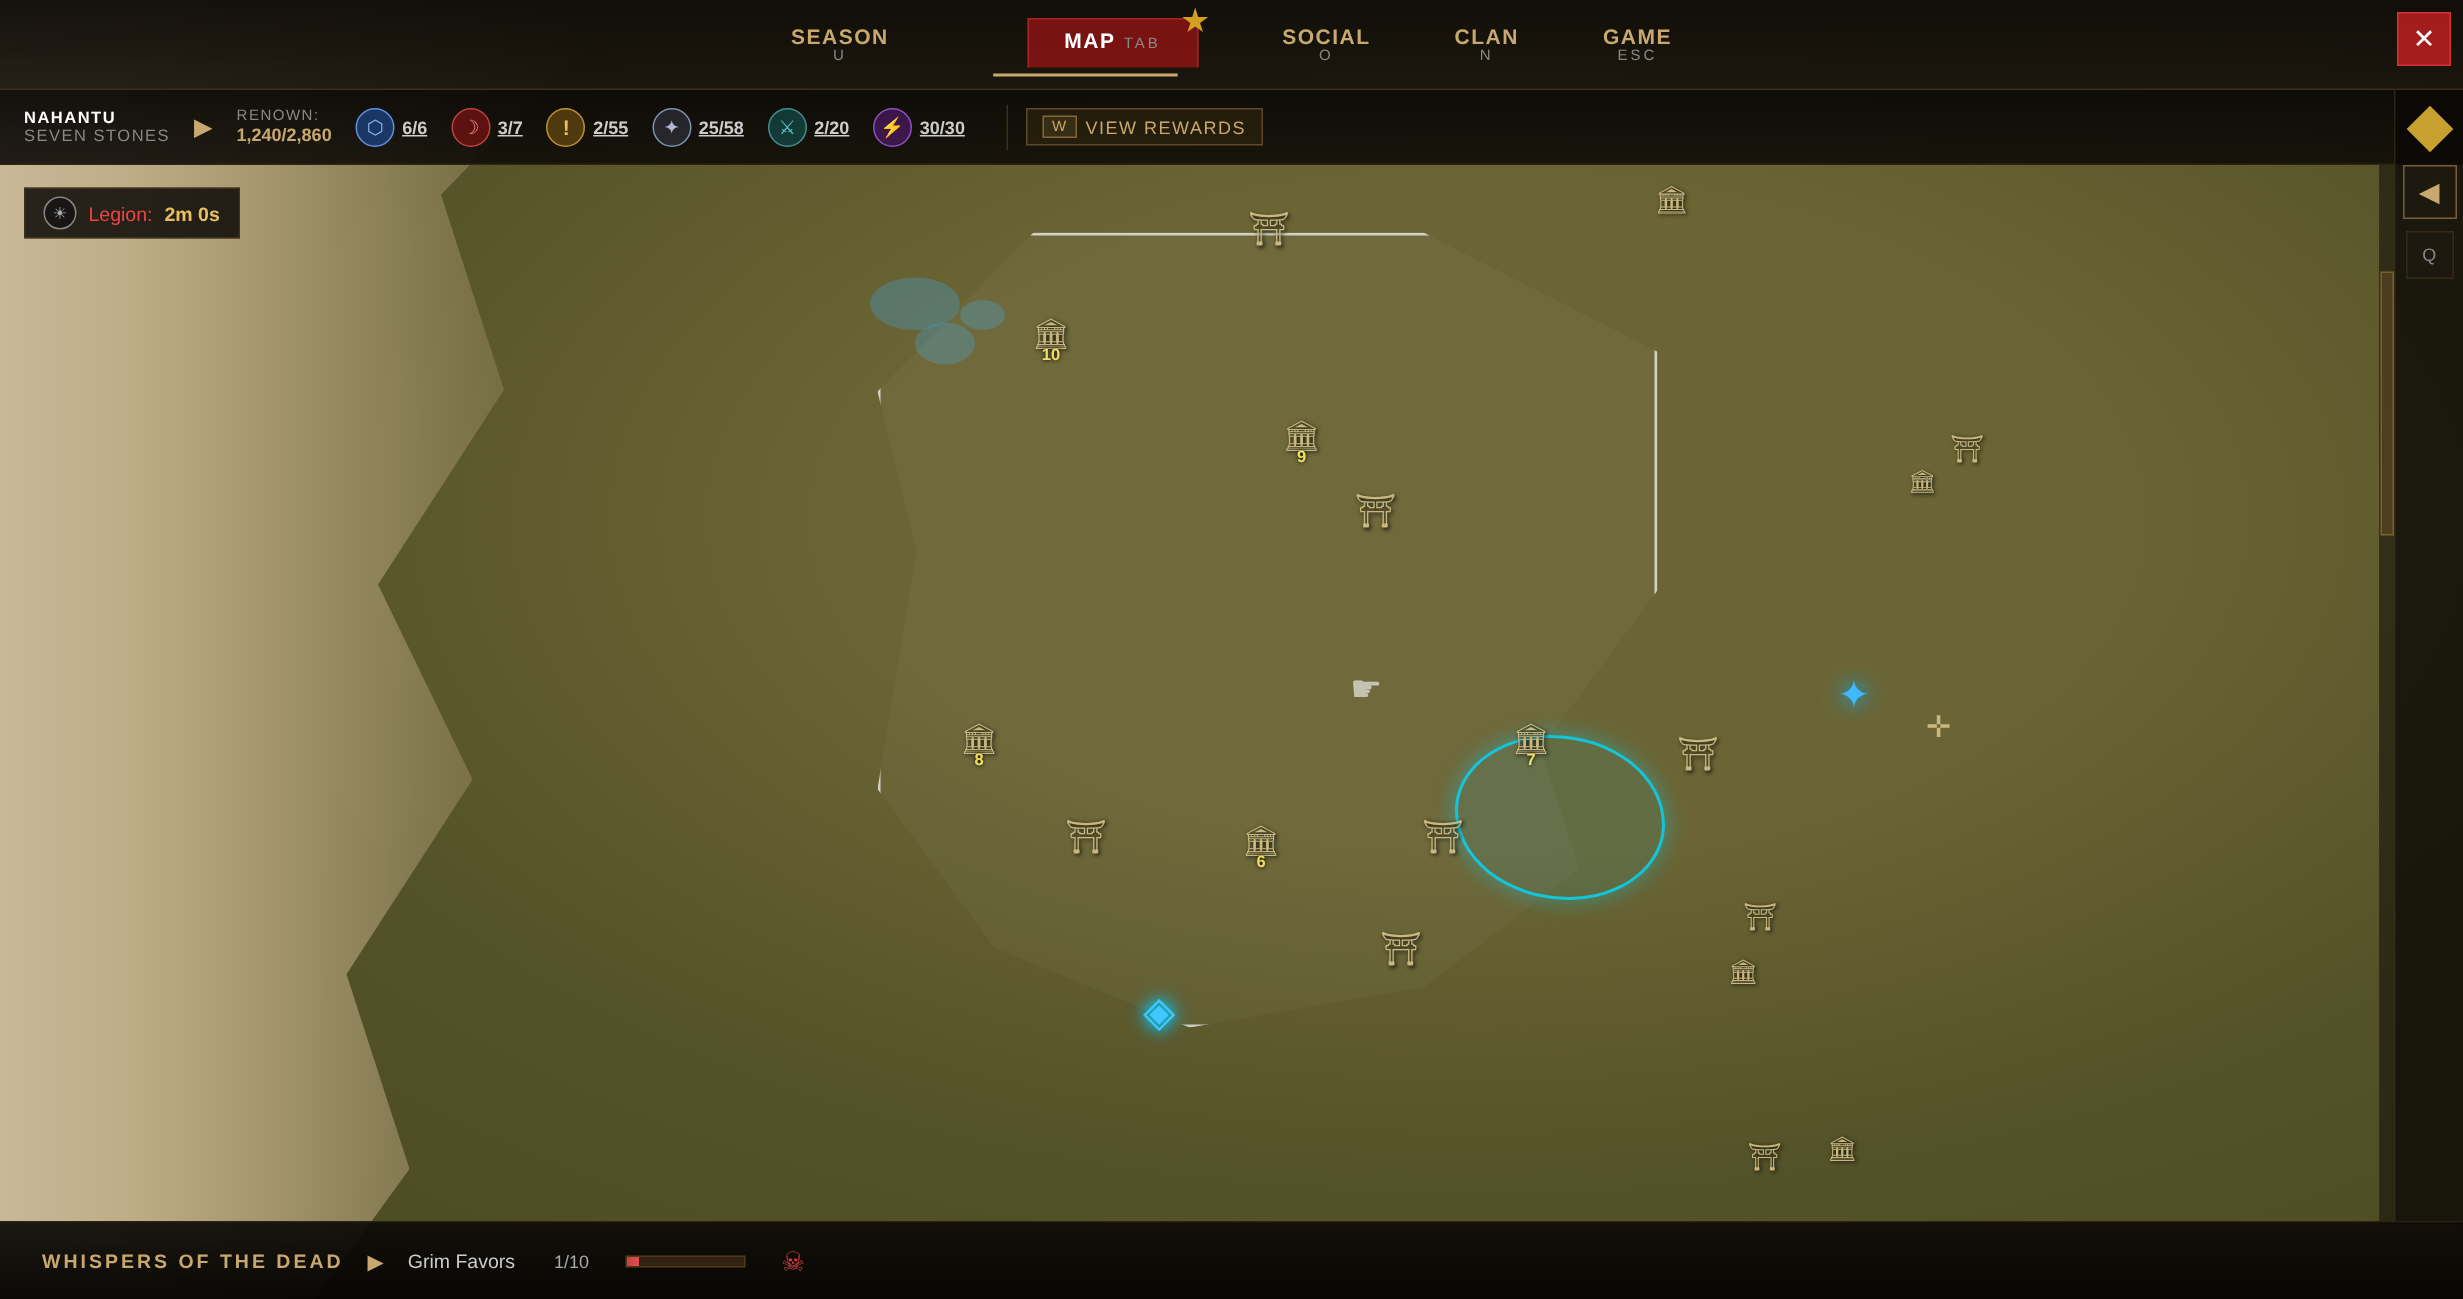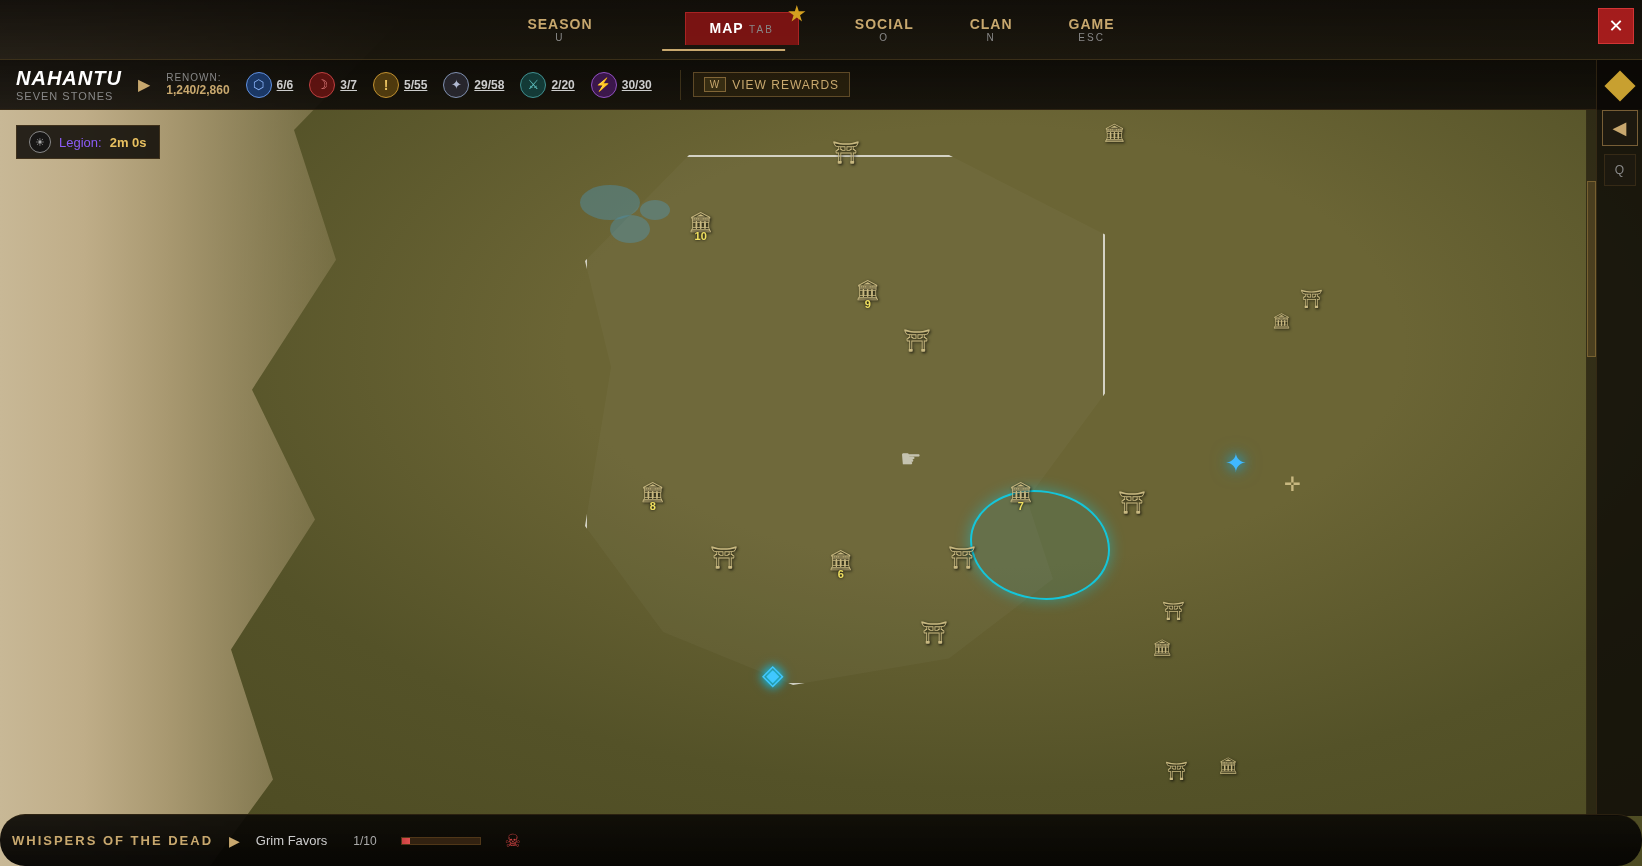--- a/index.html
+++ b/index.html
@@ -179,26 +179,25 @@
       border-bottom: 1px solid rgba(80,60,30,0.5);
     }
 
     .location-name-block {
       display: flex;
       flex-direction: column;
       margin-right: 16px;
     }
 
     .location-name {
-      font-size: 20px;
+      font-size: 11px;
       color: #fff;
       font-weight: bold;
       letter-spacing: 1px;
       text-transform: uppercase;
-      font-style: italic;
     }
 
     .location-sub {
       font-size: 11px;
       color: #888;
       text-transform: uppercase;
       letter-spacing: 1px;
     }
 
     .location-arrow {
@@ -302,21 +301,21 @@
       border-radius: 50%;
       background: rgba(20, 20, 20, 0.8);
       border: 1px solid #888;
       display: flex; align-items: center; justify-content: center;
       font-size: 11px;
       color: #aaa;
     }
 
     .legion-text {
       font-size: 13px;
-      color: #8b5cf6;
+      color: #ef4444;
     }
 
     .legion-time {
       color: #e8c060;
       font-weight: bold;
     }
 
     
     .map-marker {
       position: absolute;
@@ -394,24 +393,23 @@
 
     
     #bottom-bar {
       position: absolute;
       bottom: 0; left: 0; right: 0;
       height: 52px;
       background: linear-gradient(to top, rgba(5,4,2,0.97) 0%, rgba(12,10,6,0.92) 100%);
       border-top: 1px solid rgba(80,60,30,0.5);
       display: flex;
       align-items: center;
-      padding: 0 12px;
+      padding: 0 28px;
       z-index: 100;
       gap: 16px;
-      border-radius: 25px;
     }
 
     .quest-title {
       font-size: 13px;
       color: #c8a86e;
       font-weight: bold;
       text-transform: uppercase;
       letter-spacing: 2px;
     }
 
@@ -540,26 +538,26 @@
     <span class="stat-value">6/6</span>
   </div>
 
   <div class="stat-group">
     <div class="stat-icon red">☽</div>
     <span class="stat-value">3/7</span>
   </div>
 
   <div class="stat-group">
     <div class="stat-icon yellow" style="font-size:14px;font-weight:bold;">!</div>
-    <span class="stat-value">5/55</span>
+    <span class="stat-value">2/55</span>
   </div>
 
   <div class="stat-group">
     <div class="stat-icon gray">✦</div>
-    <span class="stat-value">29/58</span>
+    <span class="stat-value">25/58</span>
   </div>
 
   <div class="stat-group">
     <div class="stat-icon teal">⚔</div>
     <span class="stat-value">2/20</span>
   </div>
 
   <div class="stat-group">
     <div class="stat-icon purple">⚡</div>
     <span class="stat-value">30/30</span>

